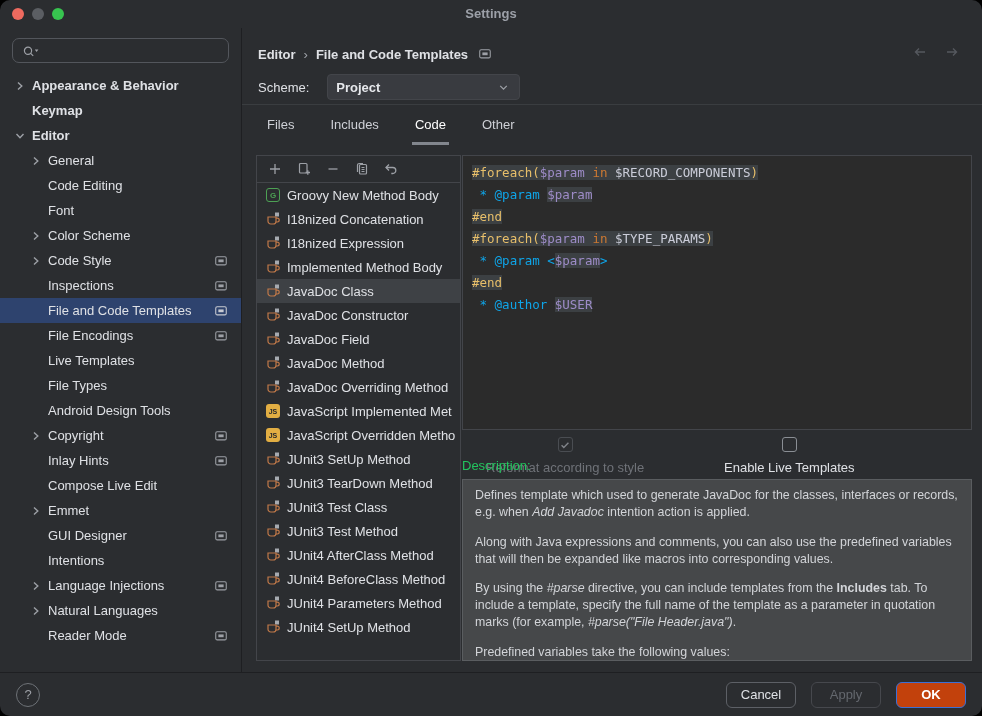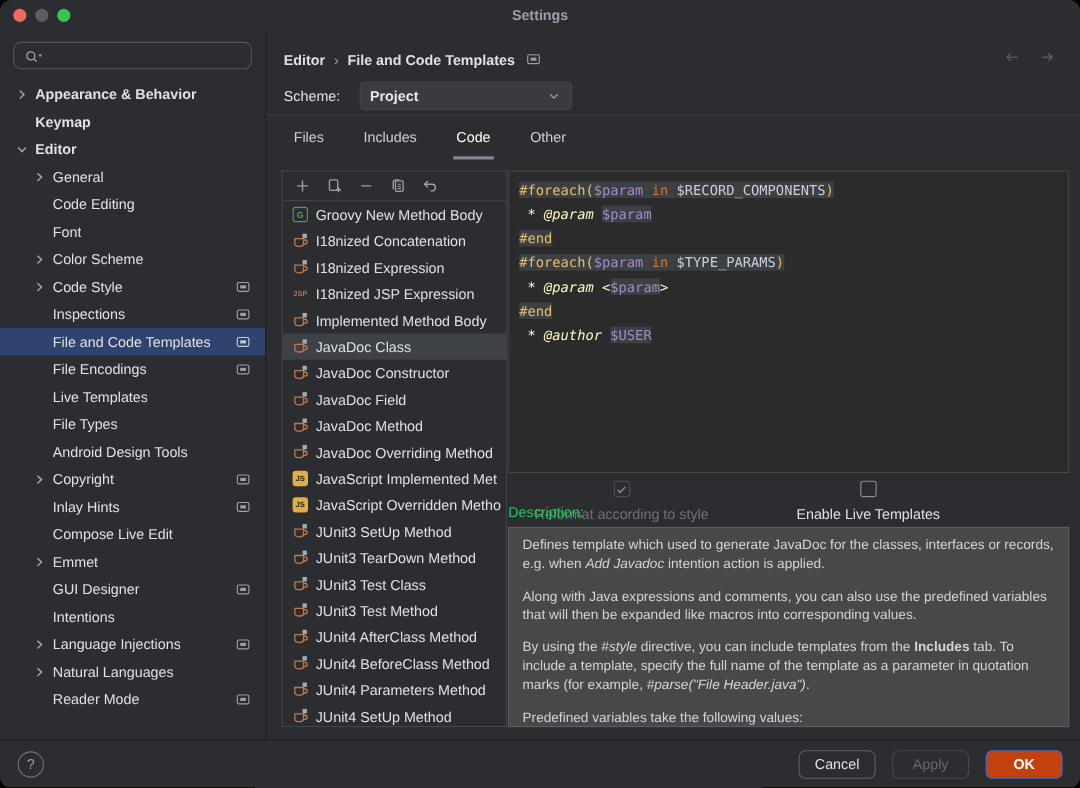--- a/index.html
+++ b/index.html
@@ -55,21 +55,21 @@
   .fb-g{width:12px;height:12px;border:1.5px solid #4DA154;color:#4DA154;font-size:8px;}
   .fb-js{width:14px;height:14px;background:#E2AE43;color:#26282B;font-size:7px;}
   .fb-jsp{color:#C4703F;font-size:6.5px;letter-spacing:.2px;}
   
   .editor-panel{position:absolute;left:220px;top:127px;width:510px;height:275px;border:1px solid #43454A;background:#2B2B2B;box-sizing:border-box;padding:6px 9px;overflow:hidden;}
   .cline{font-family:"DejaVu Sans Mono","Liberation Mono",monospace;font-size:12.5px;line-height:22px;white-space:pre;}
   .cline span.band{background:#3C4043;}
   .tk-d{color:#E8BF6A;}
   .tk-v{color:#9E8CC8;}
   .tk-k{color:#CC7832;}
-  .tk-p{color:#fef9c3;font-style:italic;}
+  .tk-p{color:#0ea5e9;}
   .tk-w{color:#CBCDD9;}
   
   .opts{position:absolute;top:409px;left:232px;right:10px;height:20px;font-size:13px;}
   .cb{position:absolute;display:flex;align-items:center;gap:8px;flex-direction:column;}
   .cb .box{width:15px;height:15px;border-radius:3px;box-sizing:border-box;display:flex;align-items:center;justify-content:center;}
   .cb.dis{color:#6F7278;}
   .cb.dis .box{border:1px solid #4A4D52;color:#81848A;}
   .cb.en{color:#DFE1E5;}
   .cb.en .box{border:1px solid #8A8E94;}
   .cb .box .ic{width:12px;height:12px;display:inline-flex;}
@@ -398,26 +398,20 @@
               <svg viewBox="0 0 16 16">
                 <rect x="10" y="1.5" width="4" height="4" fill="#A6AAB0"></rect>
                 <path d="M3 6h8v4.2A2.8 2.8 0 018.2 13H5.8A2.8 2.8 0 013 10.2z" fill="none" stroke="#C07949" stroke-width="1.2"></path>
                 <path d="M11 7.2h1.3a1.9 1.9 0 010 3.8H11" fill="none" stroke="#C07949" stroke-width="1.2"></path>
               </svg>
             </span>
             <span>I18nized Expression</span>
           </div>
           <div class="litem">
             <span class="fic">
-              <span class="fb fb-jsp">JSP</span>
-            </span>
-            <span>I18nized JSP Expression</span>
-          </div>
-          <div class="litem">
-            <span class="fic">
               <svg viewBox="0 0 16 16">
                 <rect x="10" y="1.5" width="4" height="4" fill="#A6AAB0"></rect>
                 <path d="M3 6h8v4.2A2.8 2.8 0 018.2 13H5.8A2.8 2.8 0 013 10.2z" fill="none" stroke="#C07949" stroke-width="1.2"></path>
                 <path d="M11 7.2h1.3a1.9 1.9 0 010 3.8H11" fill="none" stroke="#C07949" stroke-width="1.2"></path>
               </svg>
             </span>
             <span>Implemented Method Body</span>
           </div>
           <div class="litem sel">
             <span class="fic">
@@ -588,21 +582,21 @@
       <label class="cb en" style="left:250px;">
         <span class="box"></span>
         <span>Enable Live Templates</span>
       </label>
     </div>
 
     <div class="desc-label">Description:</div>
     <div class="desc-box" id="descbox">
         <p><span>Defines template which used to generate JavaDoc for the classes, interfaces or records, e.g. when </span><span class="it">Add Javadoc</span><span> intention action is applied.</span></p>
         <p><span>Along with Java expressions and comments, you can also use the predefined variables that will then be expanded like macros into corresponding values.</span></p>
-        <p><span>By using the </span><span class="it">#style</span><span> directive, you can include templates from the </span><span class="bd">Includes</span><span> tab. To include a template, specify the full name of the template as a parameter in quotation marks (for example, </span><span class="it">#parse("File Header.java")</span><span>.</span></p>
+        <p><span>By using the </span><span class="it">#parse</span><span> directive, you can include templates from the </span><span class="bd">Includes</span><span> tab. To include a template, specify the full name of the template as a parameter in quotation marks (for example, </span><span class="it">#parse("File Header.java")</span><span>.</span></p>
         <p><span>Predefined variables take the following values:</span></p>
       </div>
   </main>
 
   <div class="footer">
     <div class="help">?</div>
     <div class="btns">
       <div class="btn normal">Cancel</div>
       <div class="btn disabled">Apply</div>
       <div class="btn primary">OK</div>

